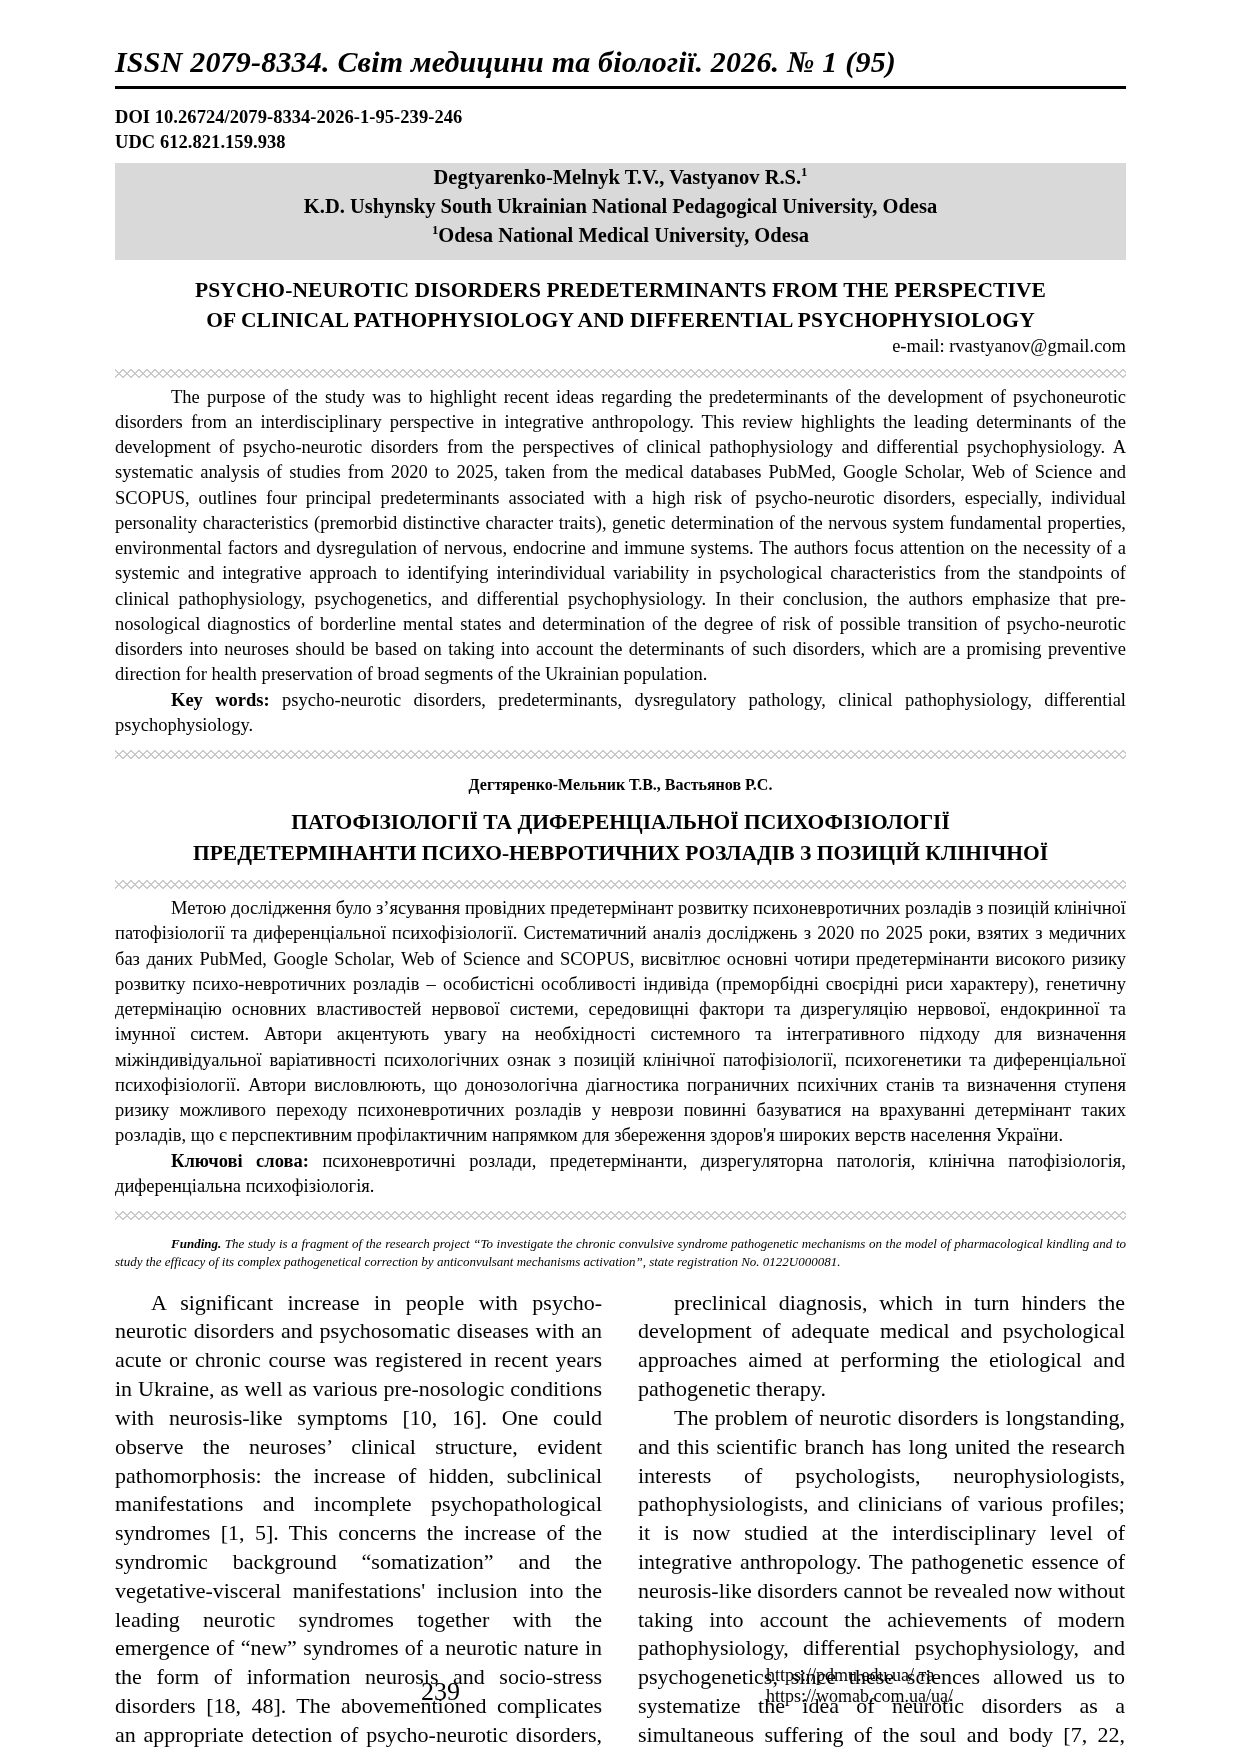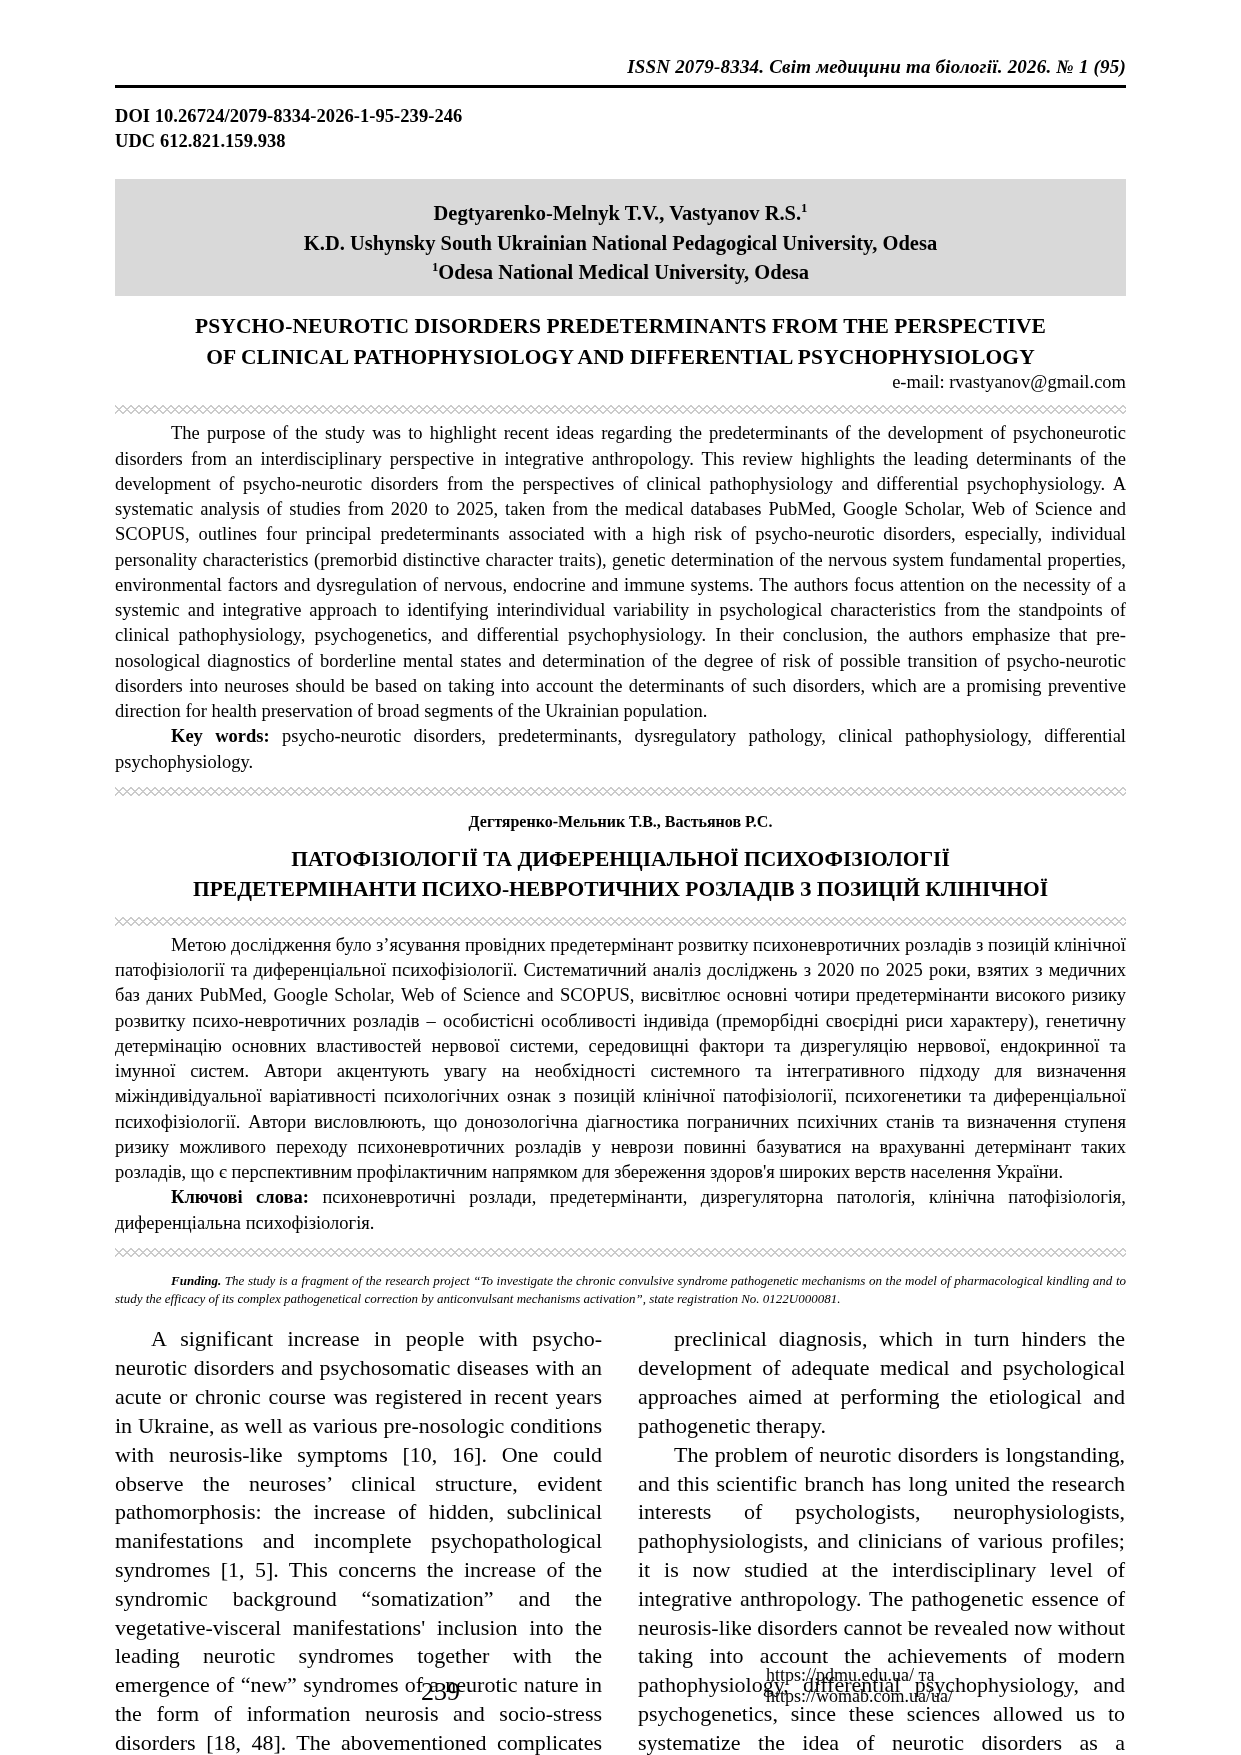--- a/index.html
+++ b/index.html
@@ -20,52 +20,51 @@
     position: absolute;
     left: 0; top: 0;
     width: 1241px;
     height: 1755px;
     box-sizing: border-box;
     padding: 0 115px;
   }
 
   
   .runhead {
-    text-align: right;
     font-style: italic;
     font-weight: bold;
-    font-size: 19px;
+    font-size: 30px;
     letter-spacing: .2px;
-    padding-top: 56px;
+    padding-top: 44px;
     line-height: 1.2;
   }
   .runhead-rule {
     margin-top: 6px;
     border-top: 3px solid #000;
     height: 0;
   }
 
   
   .ids {
     margin-top: 16px;
     font-weight: bold;
     font-size: 18.5px;
     line-height: 1.34;
     letter-spacing: .05px;
   }
 
   
   .authorband {
-    margin-top: 26px;
+    margin-top: 8px;
     background: #d9d9d9;
     text-align: center;
     font-weight: bold;
     font-size: 20.5px;
     line-height: 1.43;
-    padding: 20px 10px 9px 10px;
+    padding: 0 10px 9px 10px;
   }
   .authorband sup { font-size: .62em; vertical-align: super; font-weight: bold; }
 
   
   .title-en {
     margin-top: 15px;
     text-align: center;
     font-weight: bold;
     font-size: 21.5px;
     line-height: 1.42;

